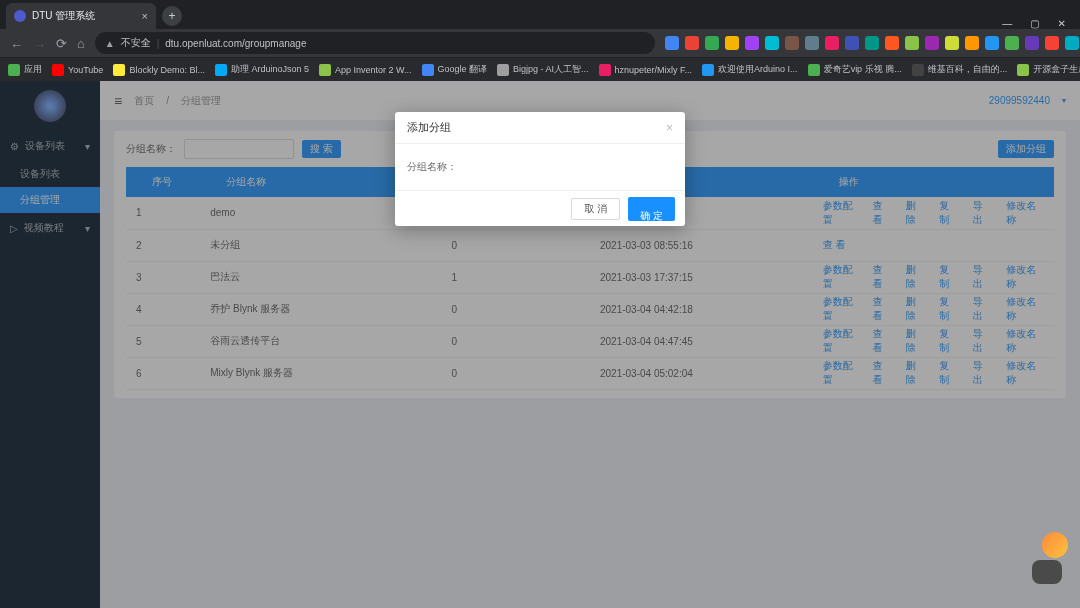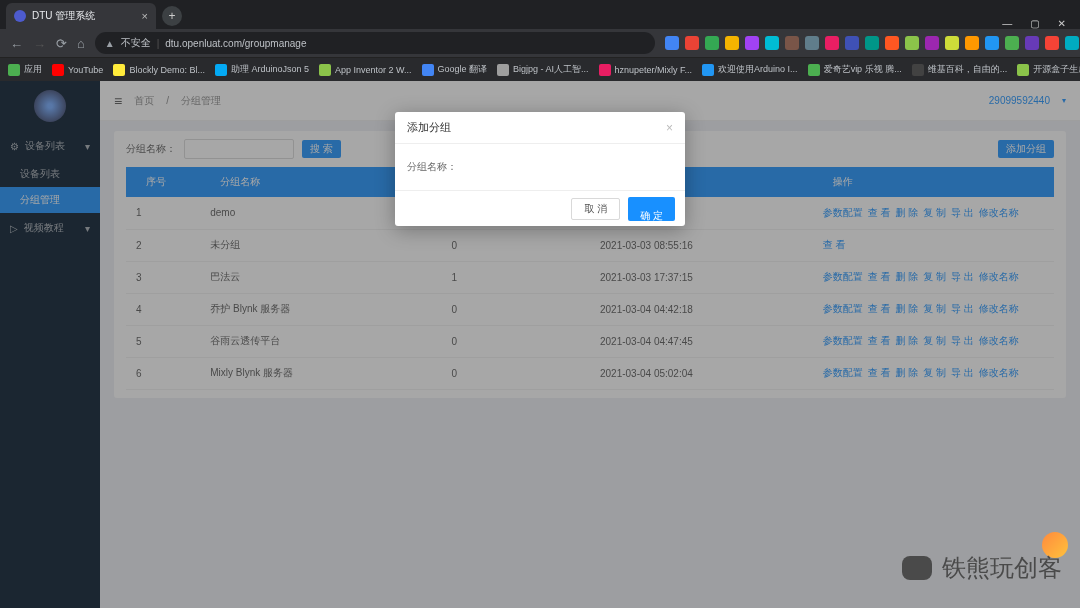--- a/index.html
+++ b/index.html
@@ -39,24 +39,24 @@
 .header .down{color:#1890ff; font-size:8px;}
 .content { padding:10px 14px;}
 .panel{ background:#fff; border-radius:3px; padding:8px 12px;}
 .filter{ display:flex; align-items:center; gap:8px; font-size:10px; color:#555;}
 .filter input{ height:20px; width:110px; border:1px solid #d9d9d9; border-radius:2px; background:#fff;}
 .btn{ background:#1890ff; color:#fff; border:none; height:20px; padding:0 10px; font-size:10px; border-radius:2px;}
 .btn.sm{height:18px; padding:0 8px;}
 .filter .add{ margin-left:auto;}
 
 table{ width:100%; border-collapse:collapse; margin-top:8px; font-size:10px;}
-thead th{ background:#1890ff; color:#fff; height:30px; text-align:left; font-weight:400; padding:0 20px;}
+thead th{ background:#1890ff; color:#fff; height:30px; text-align:left; font-weight:400; padding:0 26px;}
 tbody td{ height:32px; border-bottom:1px solid #f0f0f0; padding:0 10px; color:#555;}
 .link{ color:#1890ff; }
-.ops{ display:flex; gap:5px;}
+.ops{ display:flex; gap:12px;}
 
 .footer{ position:absolute; bottom:6px; left:0; right:0; text-align:center; font-size:9px; color:#999;}
 
 
 .dim{ position:absolute; left:0; top:81px; width:1080px; height:527px; background:rgba(60,60,60,0.45);}
 
 
 .modal{ position:absolute; left:395px; top:112px; width:290px; background:#fff; border-radius:3px; box-shadow:0 4px 20px rgba(0,0,0,0.3);}
 .modal-head{ height:32px; display:flex; align-items:center; padding:0 12px; font-size:11px; color:#333; border-bottom:1px solid #eee;}
 .modal-head .x{ margin-left:auto; color:#bbb; font-size:12px;}
@@ -342,14 +342,13 @@
   </div>
   <div class="modal-foot">
     <button class="btn-plain">取 消</button>
     <button class="btn" style="height:22px;padding:12px 12px">确 定</button>
   </div>
 </div>
 
 <div class="avatar-bubble"></div>
 <div class="wm">
   <span class="wc"></span>
-  <span>铁熊玩创客</span>
 </div>
 
 </body></html>

